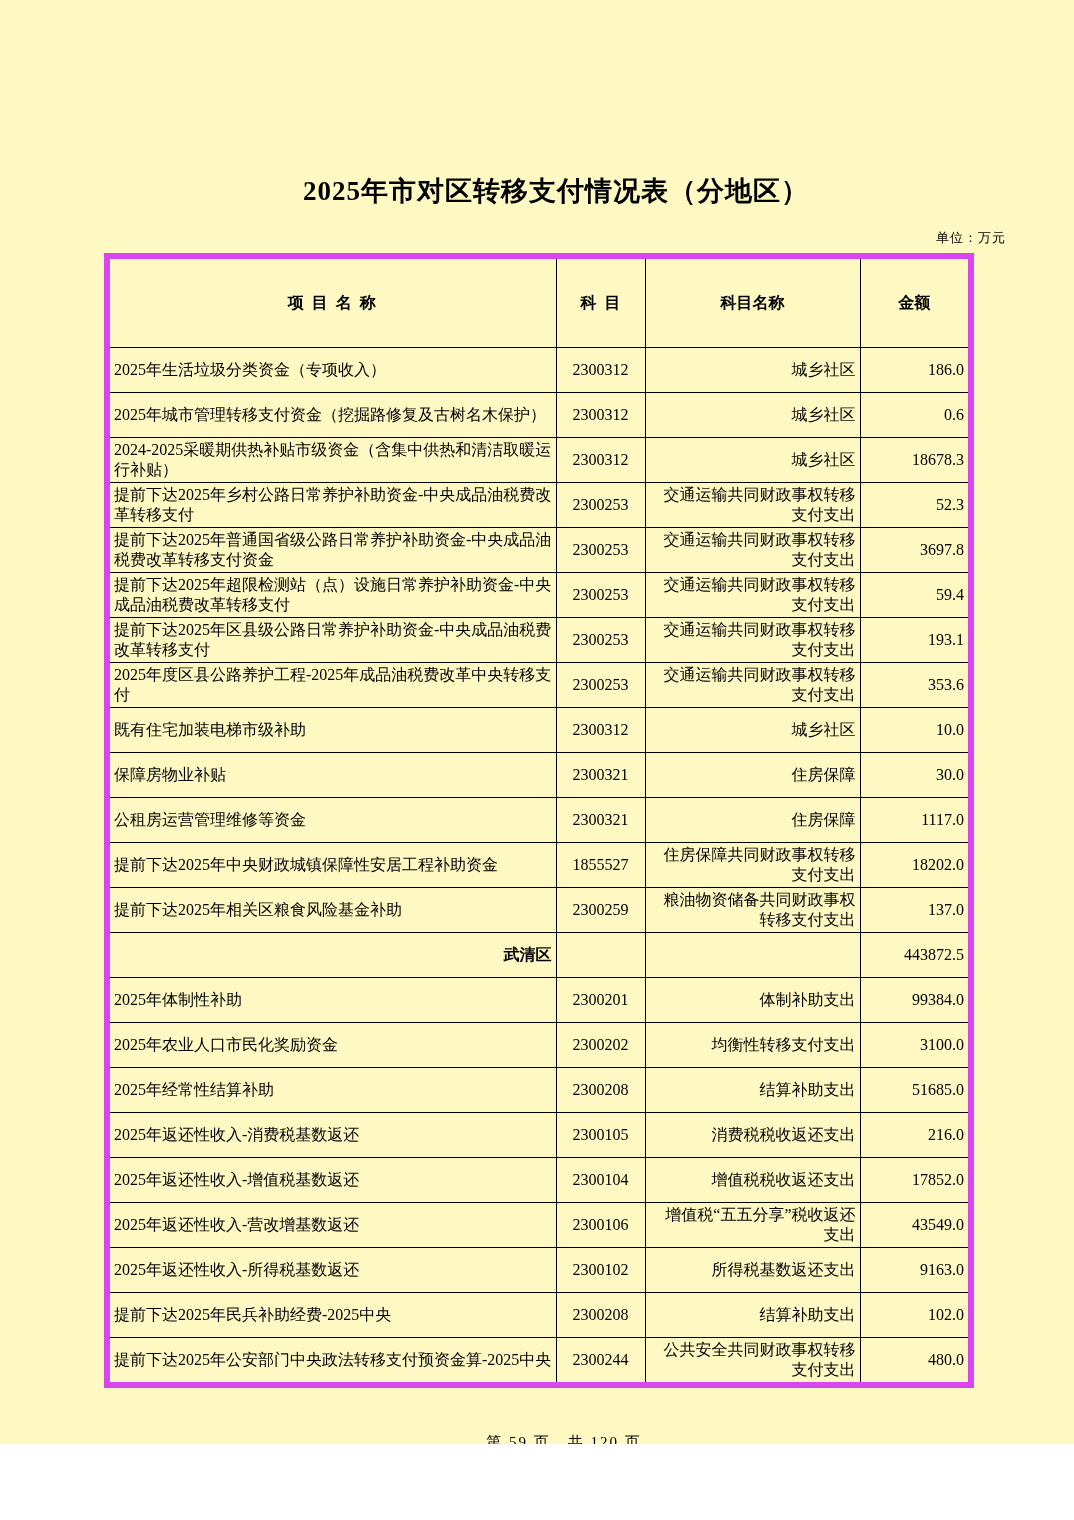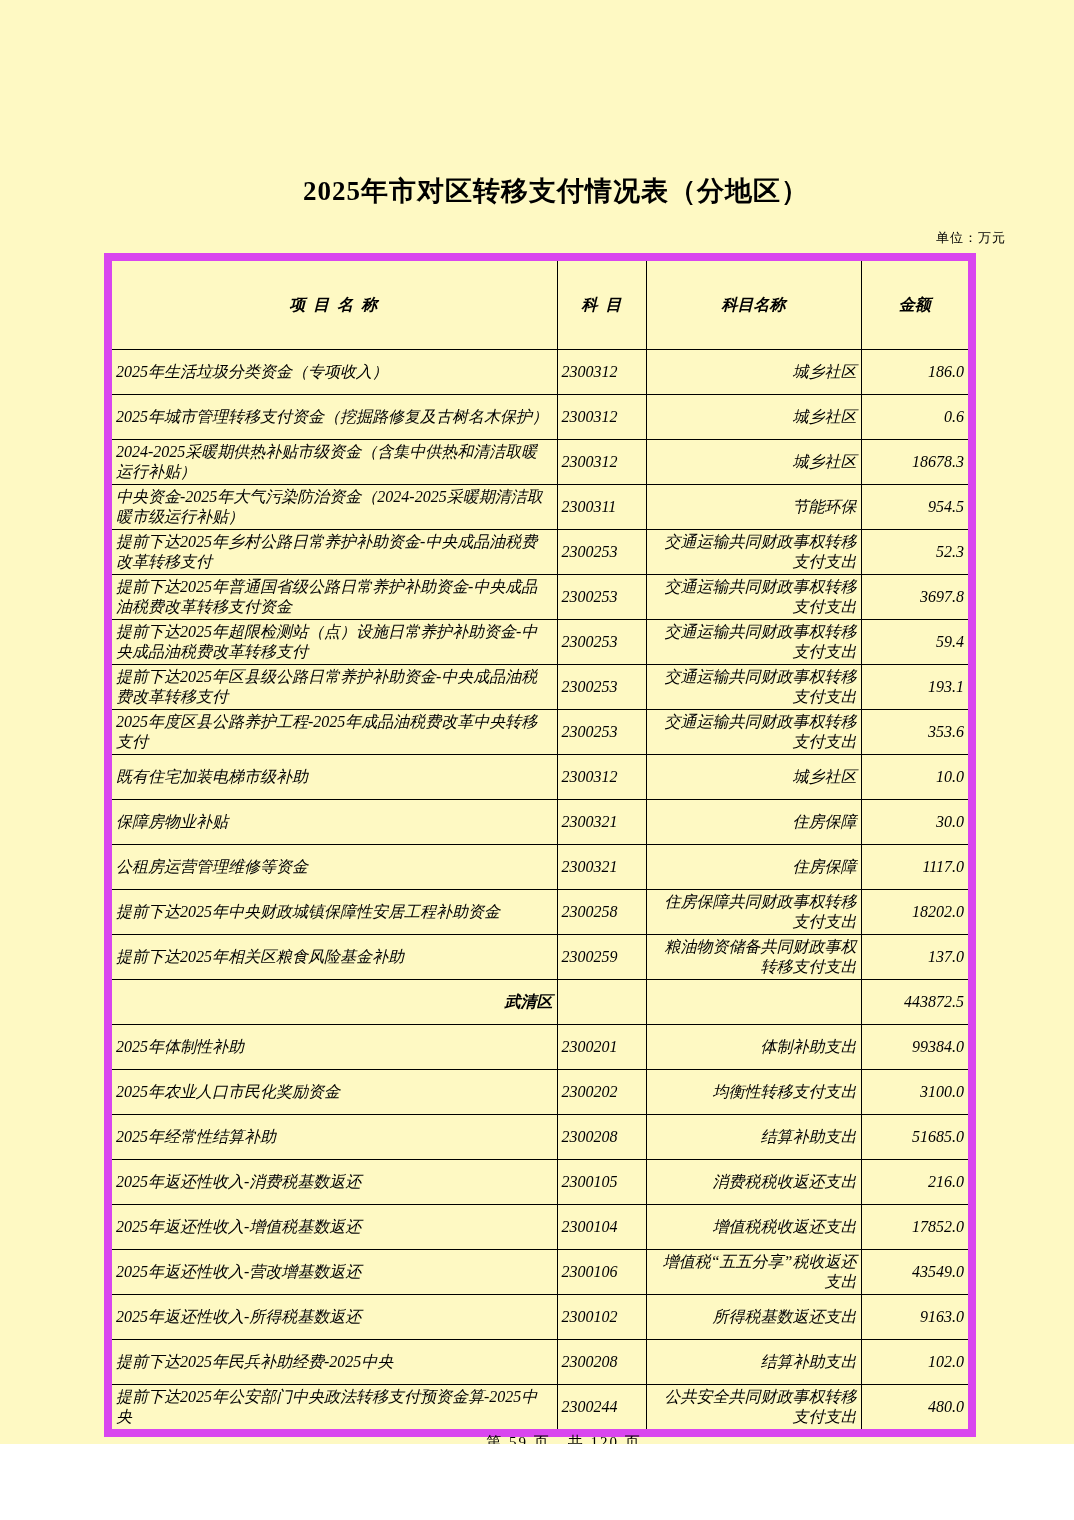--- a/index.html
+++ b/index.html
@@ -39,22 +39,21 @@
     font-size: 13px;
     letter-spacing: 1px;
   }
   table.main-table {
     position: absolute;
     top: 253px;
     left: 104px;
     width: 864px;
     border-collapse: collapse;
     table-layout: fixed;
-    border: 8px solid #d946ef;
-    font-style: italic;
+    border: 6px solid #d946ef;
   }
   .main-table th,
   .main-table td {
     border: 1.5px solid #000;
     font-size: 16px;
     vertical-align: middle;
     overflow: hidden;
   }
   .main-table thead th {
     height: 86px;
@@ -66,21 +65,21 @@
   .main-table tbody td {
     height: 42px;
     line-height: 1.25;
     padding: 1px 4px;
   }
   td.c-name {
     text-align: left;
     padding-left: 6px;
   }
   td.c-code {
-    text-align: left;
+    text-align: center;
   }
   td.c-subject {
     text-align: right;
     padding-left: 8px;
     padding-right: 8px;
   }
   td.c-amount {
     text-align: right;
     padding-right: 5px;
   }
@@ -135,26 +134,20 @@
     <td class="c-subject">城乡社区</td>
     <td class="c-amount">0.6</td>
   </tr>
         <tr>
     <td class="c-name">2024-2025采暖期供热补贴市级资金（含集中供热和清洁取暖运行补贴）</td>
     <td class="c-code">2300312</td>
     <td class="c-subject">城乡社区</td>
     <td class="c-amount">18678.3</td>
   </tr>
         <tr>
-    <td class="c-name">中央资金-2025年大气污染防治资金（2024-2025采暖期清洁取暖市级运行补贴）</td>
-    <td class="c-code">2300311</td>
-    <td class="c-subject">节能环保</td>
-    <td class="c-amount">954.5</td>
-  </tr>
-        <tr>
     <td class="c-name">提前下达2025年乡村公路日常养护补助资金-中央成品油税费改革转移支付</td>
     <td class="c-code">2300253</td>
     <td class="c-subject">交通运输共同财政事权转移支付支出</td>
     <td class="c-amount">52.3</td>
   </tr>
         <tr>
     <td class="c-name">提前下达2025年普通国省级公路日常养护补助资金-中央成品油税费改革转移支付资金</td>
     <td class="c-code">2300253</td>
     <td class="c-subject">交通运输共同财政事权转移支付支出</td>
     <td class="c-amount">3697.8</td>
@@ -190,21 +183,21 @@
     <td class="c-amount">30.0</td>
   </tr>
         <tr>
     <td class="c-name">公租房运营管理维修等资金</td>
     <td class="c-code">2300321</td>
     <td class="c-subject">住房保障</td>
     <td class="c-amount">1117.0</td>
   </tr>
         <tr>
     <td class="c-name">提前下达2025年中央财政城镇保障性安居工程补助资金</td>
-    <td class="c-code">2300258</td>
+    <td class="c-code">1855527</td>
     <td class="c-subject">住房保障共同财政事权转移支付支出</td>
     <td class="c-amount">18202.0</td>
   </tr>
         <tr>
     <td class="c-name">提前下达2025年相关区粮食风险基金补助</td>
     <td class="c-code">2300259</td>
     <td class="c-subject">粮油物资储备共同财政事权转移支付支出</td>
     <td class="c-amount">137.0</td>
   </tr>
         <tr class="summary-row">

